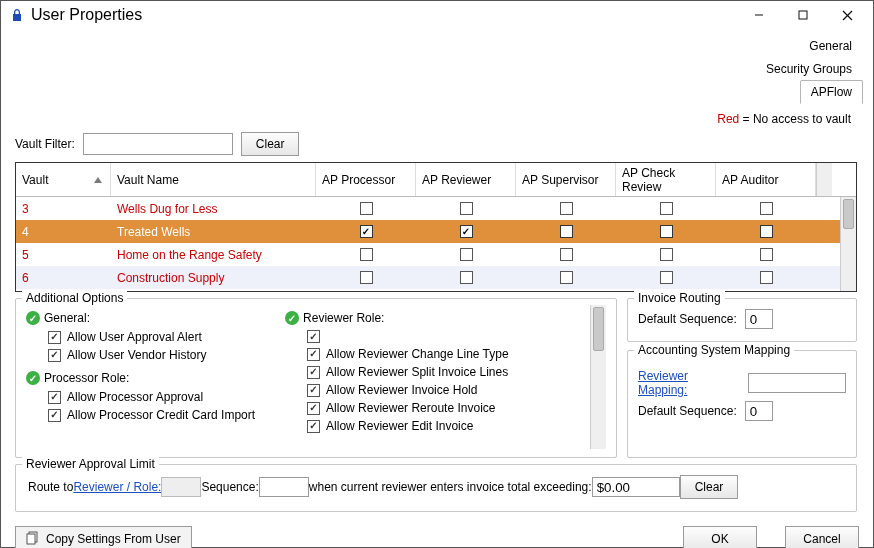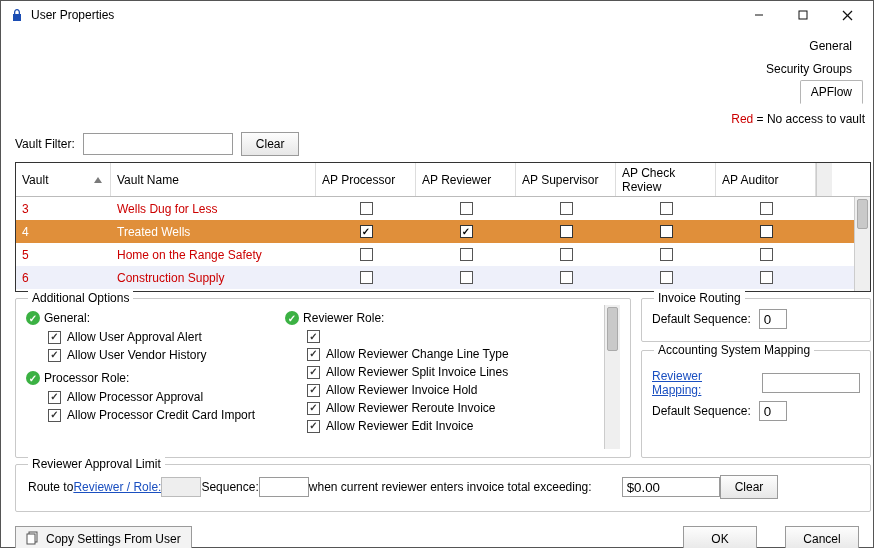--- a/index.html
+++ b/index.html
@@ -20,21 +20,21 @@
   }
   .titlebar {
     height: 30px;
     display: flex; align-items: center;
     padding: 0 4px 0 8px;
   }
   .titlebar .lock {
     width: 16px; height: 16px; margin-right: 6px;
     display: inline-flex; align-items: center; justify-content: center;
   }
-  .titlebar .title { flex: 1; font-size: 12px; }
+  .titlebar .title { flex: 1; font-size: 16px; }
   .winbtn {
     width: 44px; height: 28px;
     display:flex;align-items:center;justify-content:center;
     font-family: "Segoe UI Symbol", sans-serif;
     font-size: 11px; color:#111;
   }
   .winbtn svg { display:block; }
   .tabs {
     display:flex; align-items:flex-end;
     padding: 4px 8px 0 8px;
@@ -53,21 +53,21 @@
   .tab.active {
     border-color: #b5b5b5;
     border-bottom: 1px solid #fff;
     border-radius: 2px 2px 0 0;
     z-index: 2;
   }
   .tabbar-line {
     height:1px; background:#b5b5b5; margin: 0 8px;
   }
   .content {
-    flex:1; padding: 8px 2px 6px 14px;
+    flex:1; padding: 8px 16px 6px 14px;
     display:flex; flex-direction:column;
     gap:6px;
   }
   .legend-row {
     text-align: right;
     padding-right: 6px;
   }
   .legend-red { color: #cc0000; }
   .filter-row {
     display:flex; align-items:center; gap:8px;
@@ -140,21 +140,21 @@
   .panels {
     display:flex; gap:10px;
   }
   .fieldset {
     border:1px solid #c9c9c9;
     border-radius:2px;
     padding:6px 10px 8px 10px;
     position:relative;
   }
   .fieldset > .legend {
-    position:absolute; top:-8px; left:12px;
+    position:absolute; top:-8px; left:6px;
     background:#fff; padding:0 4px; font-size:12px;
   }
   .leftpanel { flex:1; display:flex; gap:4px; }
   .leftpanel .cols { flex:1; display:flex; gap:30px; }
   .col { display:flex; flex-direction:column; gap:2px; }
   .group-head {
     display:flex; align-items:center; gap:4px;
     margin:6px 0 2px 0;
     font-size:12px;
   }
@@ -445,21 +445,21 @@
 
     <div class="fieldset revlimit">
       <div class="legend">Reviewer Approval Limit</div>
       <div class="row">
         <span>Route to</span>
         <span class="link">Reviewer / Role:</span>
         <span class="shortbox"></span>
         <span>Sequence:</span>
         <input type="text" style="width: 50px;" value="">
         <span>when current reviewer enters invoice total exceeding:</span>
-        <input type="text" style="width: 98px; margin-left: 30px;" value="$0.00">
+        <input type="text" style="width: 88px;" value="$0.00">
         <button class="btn">Clear</button>
       </div>
     </div>
   </div>
 
   <div class="footer">
     <button class="copybtn">
       <span><svg width="14" height="14" viewBox="0 0 14 14">
             <rect x="3" y="1" width="8" height="10" fill="none" stroke="#555"></rect>
             <rect x="1" y="3" width="8" height="10" fill="#fff" stroke="#555"></rect>

